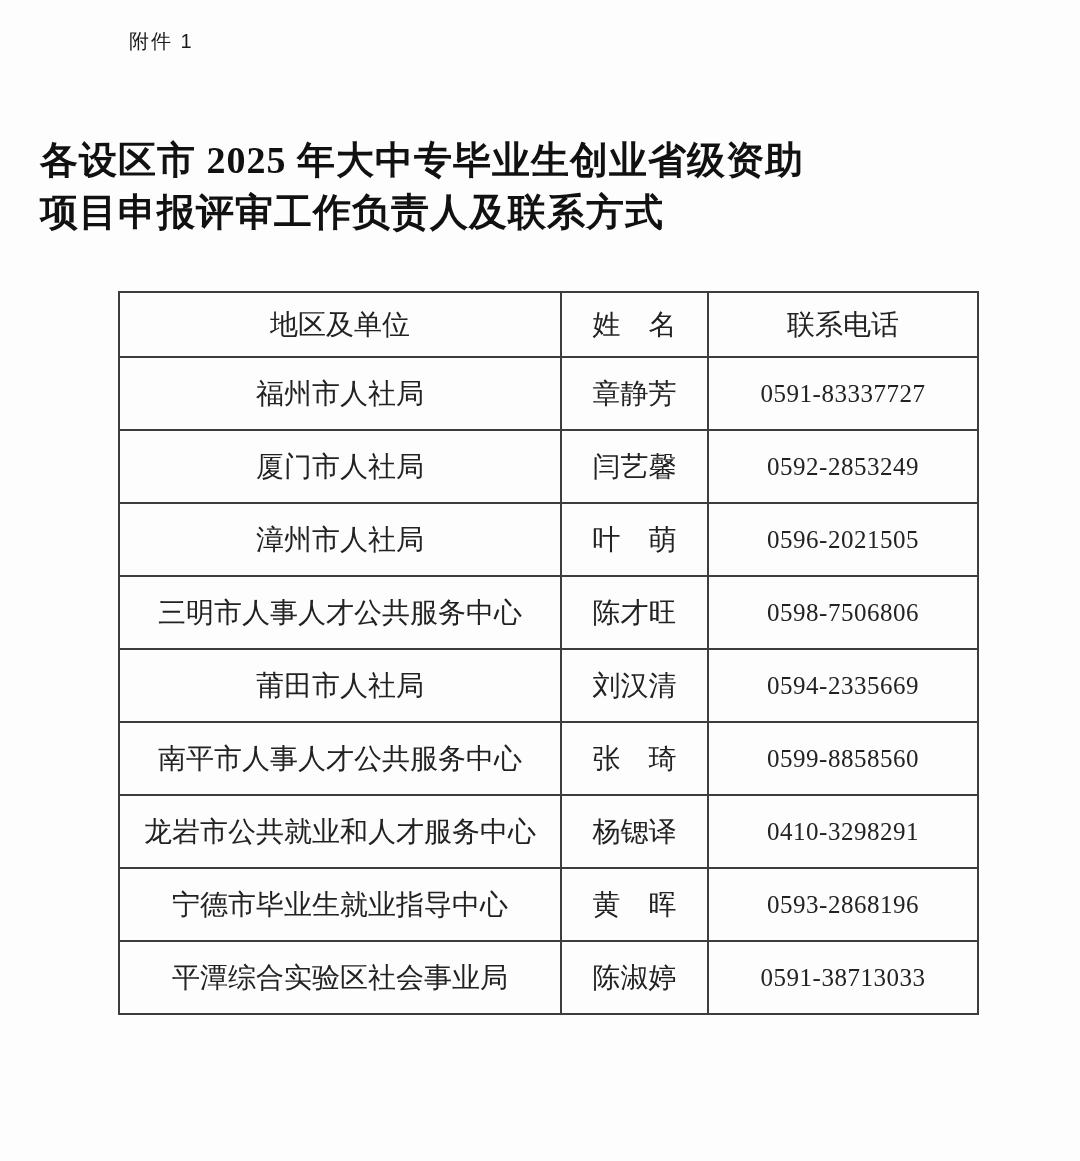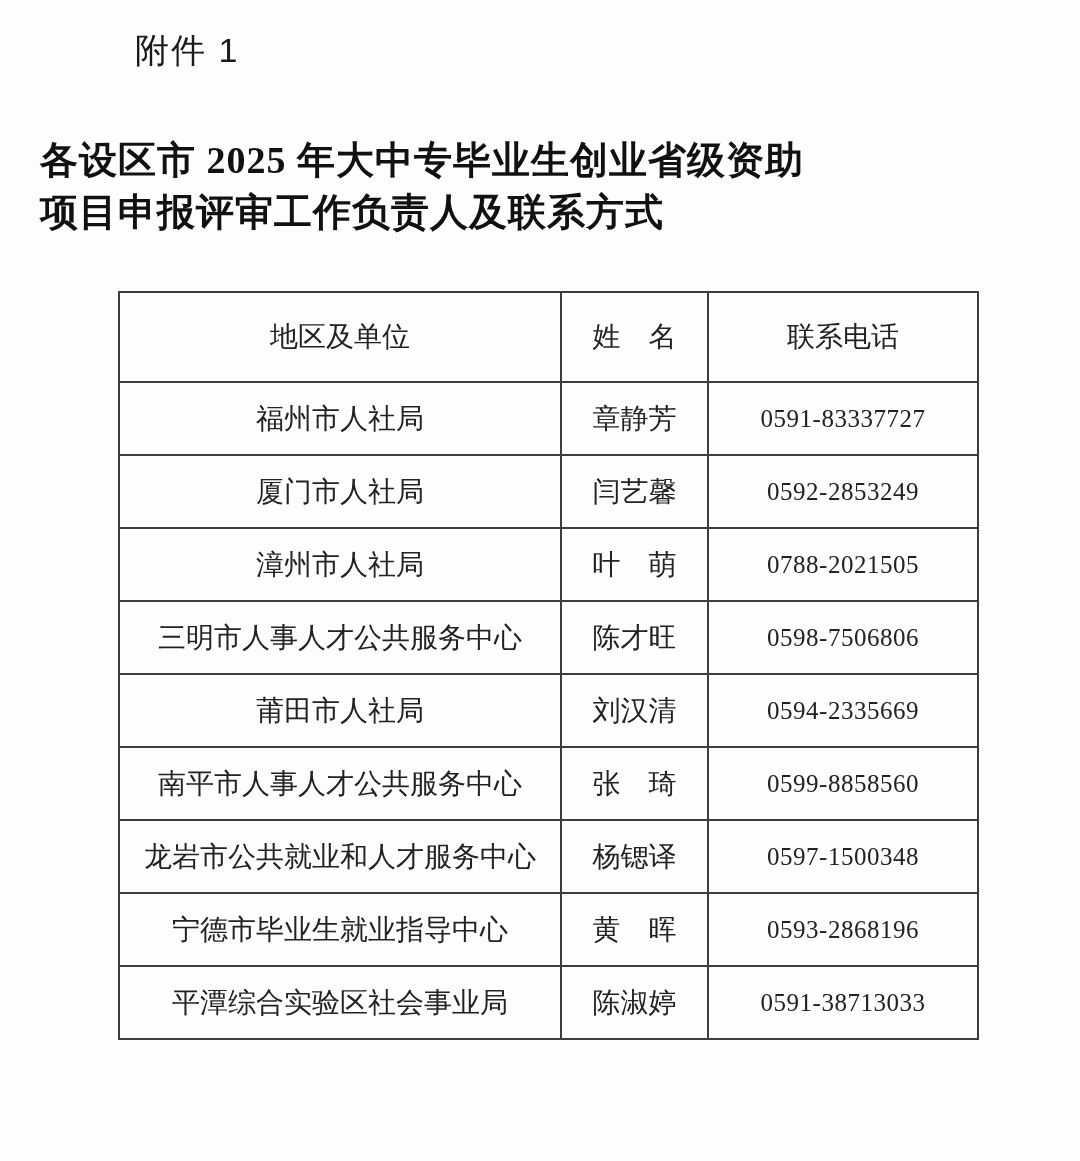--- a/index.html
+++ b/index.html
@@ -9,23 +9,23 @@
     width: 1080px;
     height: 1161px;
     margin: 0 auto;
     background: #fdfdfd;
     color: #1c1c1c;
     font-family: "Liberation Serif", serif;
     overflow: hidden;
   }
   .attachment-label {
     position: absolute;
-    left: 135px;
+    left: 129px;
     top: 28px;
-    font-size: 34px;
+    font-size: 20px;
     font-family: "Liberation Sans", sans-serif;
     font-weight: 500;
     color: #1a1a1a;
     letter-spacing: 2px;
   }
   .doc-title {
     position: absolute;
     top: 134px;
     left: 0;
     width: 100%;
@@ -51,21 +51,21 @@
   table.contact-table th,
   table.contact-table td {
     border: 2px solid #3d3d3d;
     text-align: center;
     vertical-align: middle;
     font-weight: normal;
     padding: 0 4px;
     overflow: hidden;
     white-space: nowrap;
   }
-  table.contact-table thead th { height: 90px; }
+  table.contact-table thead th { height: 65px; }
   table.contact-table tbody td { height: 73px; }
   col.col-unit  { width: 442px; }
   col.col-name  { width: 147px; }
   col.col-phone { width: 270px; }
   .phone { font-family: "Liberation Serif", serif; font-size: 25px; letter-spacing: 0.5px; }
 </style>
 </head>
 <body>
 
 <div class="page">
@@ -97,41 +97,41 @@
         <td class="phone">0591-83337727</td>
       </tr>
       <tr>
         <td>厦门市人社局</td>
         <td>闫艺馨</td>
         <td class="phone">0592-2853249</td>
       </tr>
       <tr>
         <td>漳州市人社局</td>
         <td>叶　萌</td>
-        <td class="phone">0788-2021505</td>
+        <td class="phone">0596-2021505</td>
       </tr>
       <tr>
         <td>三明市人事人才公共服务中心</td>
         <td>陈才旺</td>
         <td class="phone">0598-7506806</td>
       </tr>
       <tr>
         <td>莆田市人社局</td>
         <td>刘汉清</td>
         <td class="phone">0594-2335669</td>
       </tr>
       <tr>
         <td>南平市人事人才公共服务中心</td>
         <td>张　琦</td>
         <td class="phone">0599-8858560</td>
       </tr>
       <tr>
         <td>龙岩市公共就业和人才服务中心</td>
         <td>杨锶译</td>
-        <td class="phone">0597-1500348</td>
+        <td class="phone">0410-3298291</td>
       </tr>
       <tr>
         <td>宁德市毕业生就业指导中心</td>
         <td>黄　晖</td>
         <td class="phone">0593-2868196</td>
       </tr>
       <tr>
         <td>平潭综合实验区社会事业局</td>
         <td>陈淑婷</td>
         <td class="phone">0591-38713033</td>

